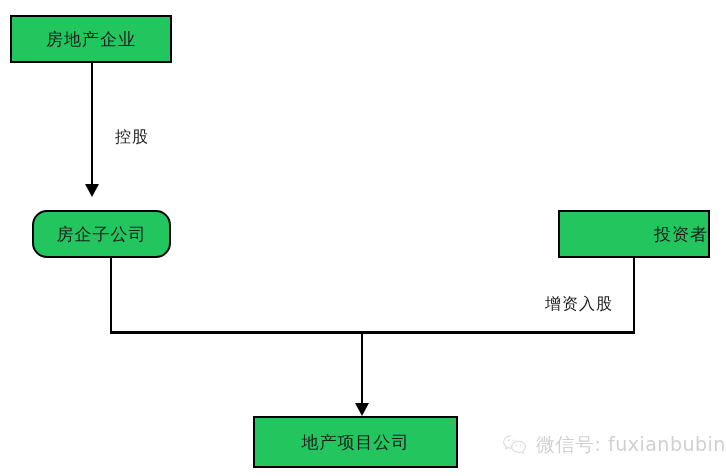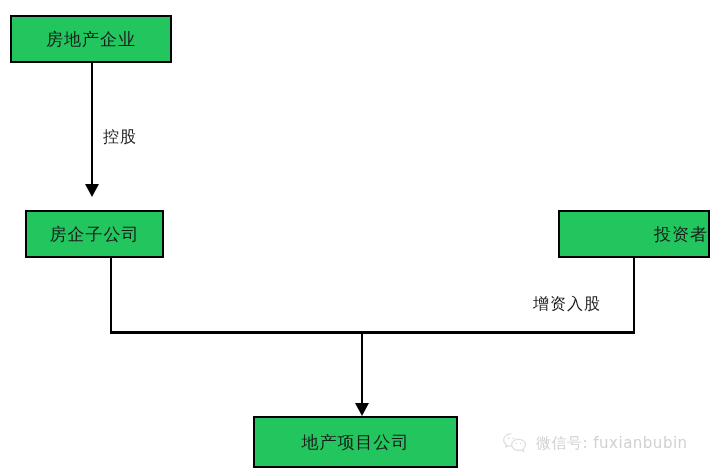--- a/index.html
+++ b/index.html
@@ -29,21 +29,21 @@
     font-family: "DejaVu Serif", "Liberation Serif", serif;
     font-size: 17px;
     color: #1a1a1a;
     letter-spacing: 1px;
     white-space: nowrap;
     line-height: 1;
   }
 
   
   #node-developer      { left: 10px;  top: 15px;  width: 162px; height: 48px; }
-  #node-subsidiary     { left: 25px;  top: 210px; width: 139px; height: 48px; }
+  #node-subsidiary     { left: 32px;  top: 210px; width: 139px; height: 48px; border-radius: 15px; }
   #node-investor       { left: 558px; top: 210px; width: 152px; height: 48px; justify-content: flex-end; }
   #node-project        { left: 253px; top: 416px; width: 205px; height: 52px; }
 
   
   .vline {
     position: absolute;
     width: 2px;
     background: #000000;
   }
   .hline {
@@ -76,37 +76,38 @@
 
   
   .edge-label {
     position: absolute;
     font-family: "DejaVu Serif", "Liberation Serif", serif;
     font-size: 16px;
     color: #1a1a1a;
     letter-spacing: 1px;
     white-space: nowrap;
     line-height: 1;
+    margin-left: 12px;
   }
   #label-control { left: 103px; top: 129px; }
   #label-capital { left: 533px; top: 296px; }
 
   
   #watermark {
     position: absolute;
     left: 502px;
     top: 432px;
     display: flex;
     align-items: center;
     gap: 8px;
     opacity: 0.62;
   }
   #watermark-text {
     font-family: "DejaVu Sans", "Liberation Sans", sans-serif;
-    font-size: 15px;
+    font-size: 19px;
     color: #b4b4b4;
     white-space: nowrap;
     letter-spacing: 0.5px;
   }
   #watermark-icon { width: 26px; height: 22px; display: block; }
 </style>
 </head>
 <body>
 
 <div id="canvas">

